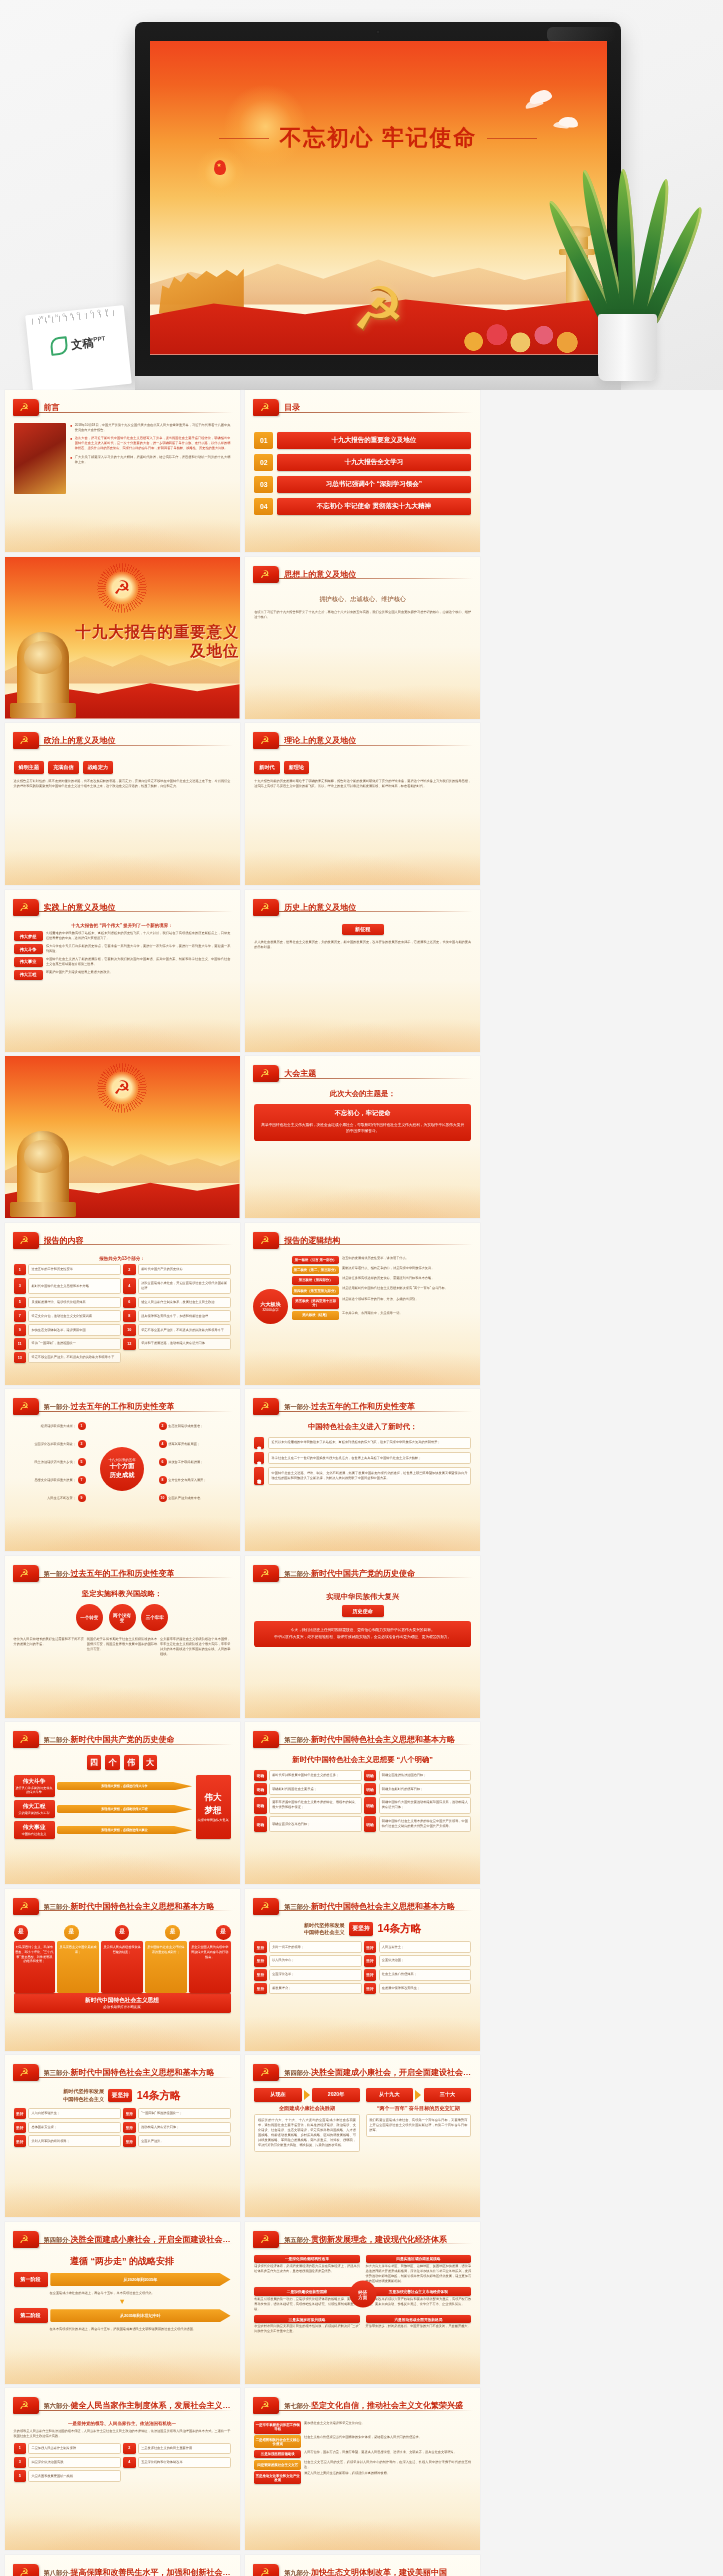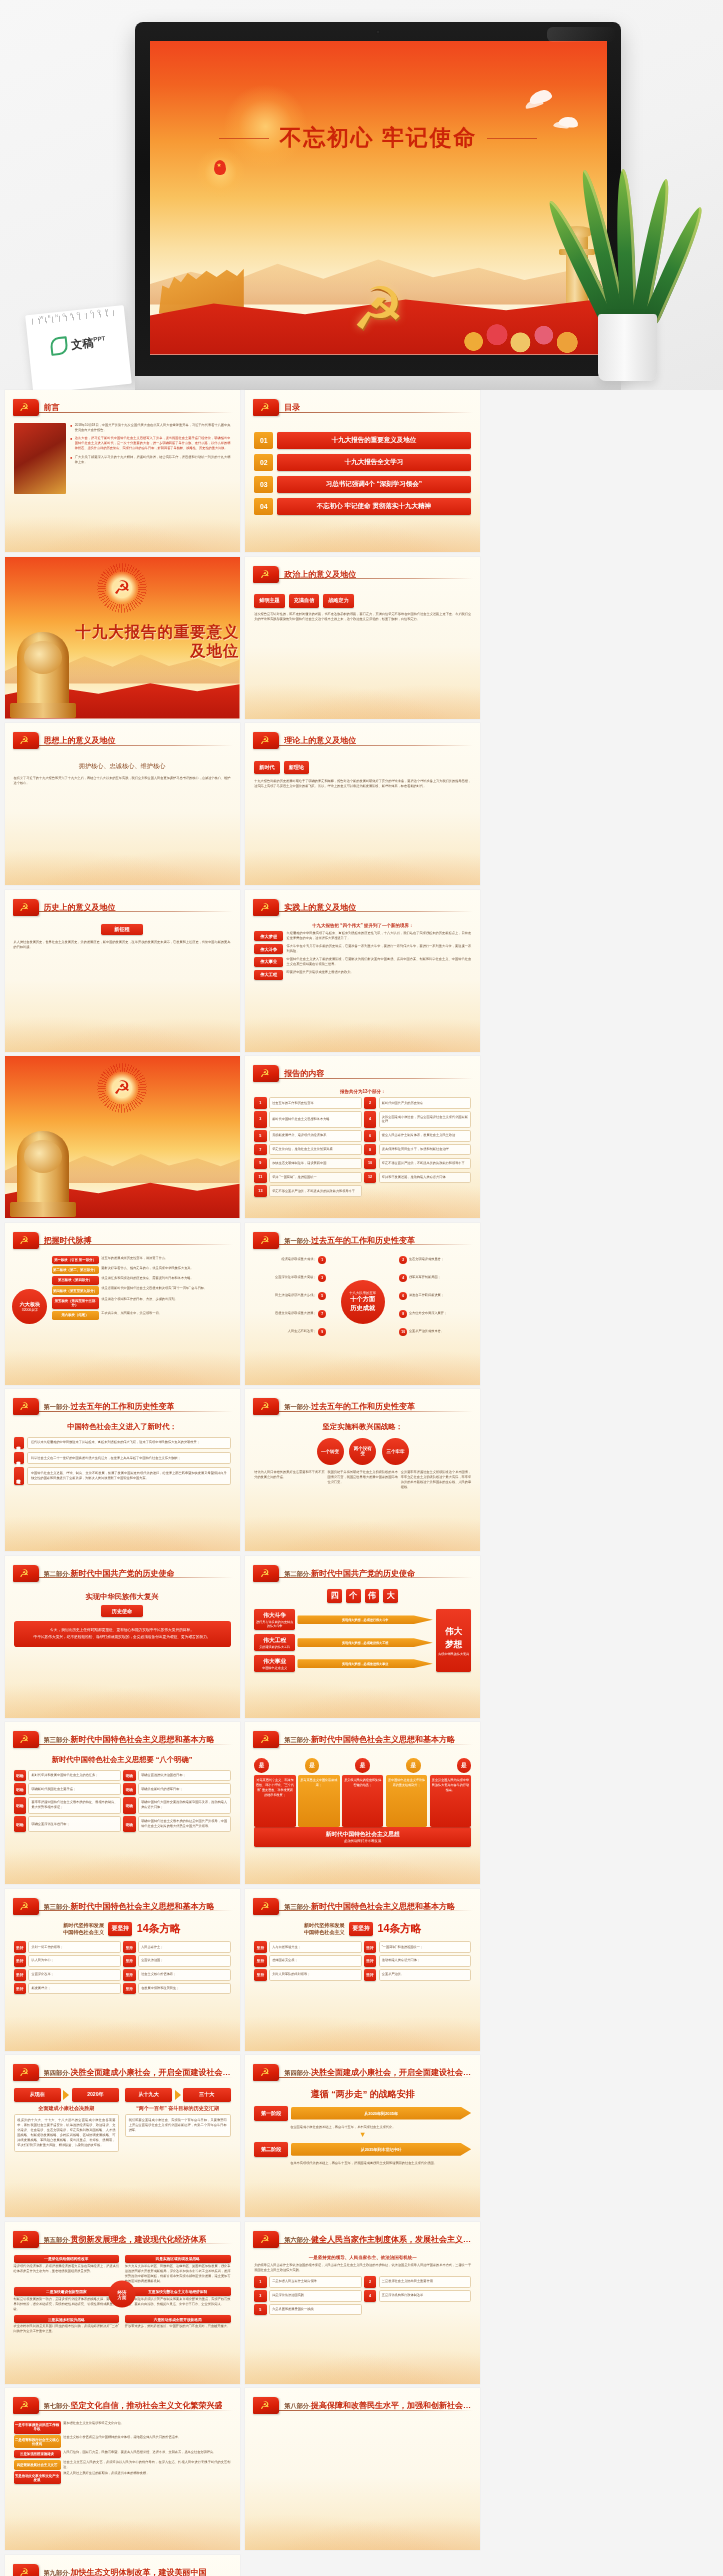--- a/index.html
+++ b/index.html
@@ -302,69 +302,57 @@
         <div class="cv-mts"></div>
         <div class="cv-red"></div>
         <div class="cv-lion"></div>
         <div class="cv-title"><span>十九大报告的重要意义</span><span class="l2">及地位</span></div>
       </div>
     </div>
     <div class="thumb">
       <div class="sl-light"></div>
       <div class="sl-head">
         <div class="flagicon"></div>
+        <div class="sl-title"><span>思想上的意义及地位</span></div>
+      </div>
+      <div class="sl-rule"></div>
+      <div class="sl-body">
+        <div style="font-size:6.2px;color:#8a4a24;text-align:center;margin:5.7px 0;">拥护核心、忠诚核心、维护核心</div>
+        <div class="ptxt" style="margin-top:3.4px;">在听完了习近平的十九大报告和开完了十九大之后，再结合十八大以来的五年实践，我们全党和全国人民会更加拥护习总书记的核心，忠诚这个核心、维护这个核心。</div>
+      </div>
+    </div>
+    <div class="thumb">
+      <div class="sl-light"></div>
+      <div class="sl-head">
+        <div class="flagicon"></div>
         <div class="sl-title"><span>政治上的意义及地位</span></div>
       </div>
       <div class="sl-rule"></div>
       <div class="sl-body">
         <div class="rowx" style="gap:4px;margin:4.5px 0;">
           <div class="rbar" style="padding:3.4px 5.1px;font-size:5.1px;">鲜明主题</div>
           <div class="rbar" style="padding:3.4px 5.1px;font-size:5.1px;">充满自信</div>
           <div class="rbar" style="padding:3.4px 5.1px;font-size:5.1px;">战略定力</div>
         </div>
         <div class="ptxt" style="margin-top:3.4px;">这次报告是有针对性的，既不走封闭僵化的老路，也不走改旗易帜的邪路，要有定力，充满自信坚定不移地在中国特色社会主义道路上走下去。今后我们全党的理论和实践都要聚焦到中国特色社会主义这个根本主题上来，这个政治意义是深远的，彰显了旗帜，自信和定力。</div>
       </div>
     </div>
     <div class="thumb">
       <div class="sl-light"></div>
       <div class="sl-head">
         <div class="flagicon"></div>
-        <div class="sl-title"><span>思想上的意义及地位</span></div>
-      </div>
-      <div class="sl-rule"></div>
-      <div class="sl-body">
-        <div style="font-size:6.2px;color:#8a4a24;text-align:center;margin:5.7px 0;">拥护核心、忠诚核心、维护核心</div>
-        <div class="ptxt" style="margin-top:3.4px;">在听完了习近平的十九大报告和开完了十九大之后，再结合十八大以来的五年实践，我们全党和全国人民会更加拥护习总书记的核心，忠诚这个核心、维护这个核心。</div>
-      </div>
-    </div>
-    <div class="thumb">
-      <div class="sl-light"></div>
-      <div class="sl-head">
-        <div class="flagicon"></div>
         <div class="sl-title"><span>理论上的意义及地位</span></div>
       </div>
       <div class="sl-rule"></div>
       <div class="sl-body">
         <div class="rowx" style="gap:4px;margin:4.5px 0;">
           <div class="rbar" style="padding:3.4px 5.1px;font-size:5.1px;">新时代</div>
           <div class="rbar" style="padding:3.4px 5.1px;font-size:5.1px;">新理论</div>
         </div>
         <div class="ptxt" style="margin-top:3.4px;">十九大报告对新的历史发展时期给予了明确的界定和阐释，报告对这个新的发展时期做好了充分的理论准备，要把这个理论准备上升为我们党的指导思想，这实际上实现了马克思主义中国化的新飞跃。所以，理论上的意义可以概括为新发展阶段、新理论体系，标志着新的时代。</div>
-      </div>
-    </div>
-    <div class="thumb">
-      <div class="sl-light"></div>
-      <div class="sl-head">
-        <div class="flagicon"></div>
-        <div class="sl-title"><span>历史上的意义及地位</span></div>
-      </div>
-      <div class="sl-rule"></div>
-      <div class="sl-body">
-        <div class="rbar" style="width:42px;margin:1.1px auto 4.5px;padding:2.3px;font-size:5.1px;">新征程</div>
-        <div class="ptxt" style="margin-top:3.4px;">从人类社会发展历史，世界社会主义发展历史，党的发展历史，新中国的发展历史，改革开放的发展历史来揭示，它发展和上述历史，也使中国与新的更高的目标对接。</div>
       </div>
     </div>
     <div class="thumb">
       <div class="sl-light"></div>
       <div class="sl-head">
         <div class="flagicon"></div>
         <div class="sl-title"><span>实践上的意义及地位</span></div>
       </div>
       <div class="sl-rule"></div>
       <div class="sl-body">
@@ -383,31 +371,58 @@
             <div class="ptxt" style="flex:1;">中国特色社会主义进入了新的发展阶段，它要解决为我们解决面向中国富强、振兴中国方案、创新和科学社会主义、中国特色社会主义在某些领域要在引领第三世界。</div>
           </div>
           <div class="rowx" style="gap:3.4px;align-items:flex-start;">
             <div class="rbar" style="width:29px;flex:0 0 29px;padding:2.8px 1.1px;font-size:4.2px;">伟大工程</div>
             <div class="ptxt" style="flex:1;">即要把中国共产党建设成世界上最强大的政党。</div>
           </div>
         </div>
       </div>
     </div>
     <div class="thumb">
+      <div class="sl-light"></div>
+      <div class="sl-head">
+        <div class="flagicon"></div>
+        <div class="sl-title"><span>历史上的意义及地位</span></div>
+      </div>
+      <div class="sl-rule"></div>
+      <div class="sl-body">
+        <div class="rbar" style="width:42px;margin:1.1px auto 4.5px;padding:2.3px;font-size:5.1px;">新征程</div>
+        <div class="ptxt" style="margin-top:3.4px;">从人类社会发展历史，世界社会主义发展历史，党的发展历史，新中国的发展历史，改革开放的发展历史来揭示，它发展和上述历史，也使中国与新的更高的目标对接。</div>
+      </div>
+    </div>
+    <div class="thumb">
       <div class="sl-cover">
         <div class="cv-sun">☭</div>
         <div class="cv-mts"></div>
         <div class="cv-red"></div>
         <div class="cv-lion"></div>
       </div>
     </div>
     <div class="thumb">
       <div class="sl-light"></div>
       <div class="sl-head">
         <div class="flagicon"></div>
+        <div class="sl-title"><span>大会主题</span></div>
+      </div>
+      <div class="sl-rule"></div>
+      <div class="sl-body">
+        <div class="mini-title">此次大会的主题是：</div>
+        <div class="bigred">
+          <div style="font-size:6.2px;font-weight:bold;text-align:center;margin-bottom:3.4px;">不忘初心，牢记使命</div>
+          <div style="font-size:3.7px;line-height:1.8;text-align:center;">高举中国特色社会主义伟大旗帜，决胜全面建成小康社会，夺取新时代中国特色社会主义伟大胜利，为实现中华民族伟大复兴的中国梦不懈奋斗。</div>
+        </div>
+      </div>
+    </div>
+    <div class="thumb">
+      <div class="sl-light"></div>
+      <div class="sl-head">
+        <div class="flagicon"></div>
         <div class="sl-title"><span>报告的内容</span></div>
       </div>
       <div class="sl-rule"></div>
       <div class="sl-body">
         <div style="font-size:4.5px;font-weight:bold;color:#c0301a;margin-bottom:3.4px;text-align:center;">报告共分为13个部分：</div>
         <div class="grid2" style="gap:2.3px;">
           <div class="rowx" style="gap:2.3px;align-items:stretch;">
             <div class="rbar" style="width:12.4px;flex:0 0 12.4px;font-size:3.7px;padding:1.7px 0.6px;">1</div>
             <div class="wbox ptxt" style="flex:1;padding:2.3px;display:flex;align-items:center;">过去五年的工作和历史性变革</div>
           </div>
@@ -459,21 +474,21 @@
             <div class="rbar" style="width:12.4px;flex:0 0 12.4px;font-size:3.7px;padding:1.7px 0.6px;">13</div>
             <div class="wbox ptxt" style="flex:1;padding:2.3px;display:flex;align-items:center;">坚定不移全面从严治党，不断提高党的执政能力和领导水平</div>
           </div>
         </div>
       </div>
     </div>
     <div class="thumb">
       <div class="sl-light"></div>
       <div class="sl-head">
         <div class="flagicon"></div>
-        <div class="sl-title"><span>把握时代脉搏</span></div>
+        <div class="sl-title"><span>报告的逻辑结构</span></div>
       </div>
       <div class="sl-rule"></div>
       <div class="sl-body">
         <div class="circ" style="position:absolute;left:-1.1px;top:33px;width:35px;height:35px;flex-direction:column;font-size:5.1px;">
           <span>六大板块</span>
           <span style="font-size:3.4px;font-weight:normal;">32000余字</span>
         </div>
         <div class="col" style="gap:1.7px;margin-left:38px;">
           <div class="rowx" style="gap:2.8px;align-items:stretch;">
             <div class="rbar" style="width:47px;flex:0 0 47px;font-size:3.4px;padding:2.3px 1.1px;">第一板块（引言 第一部分）</div>

